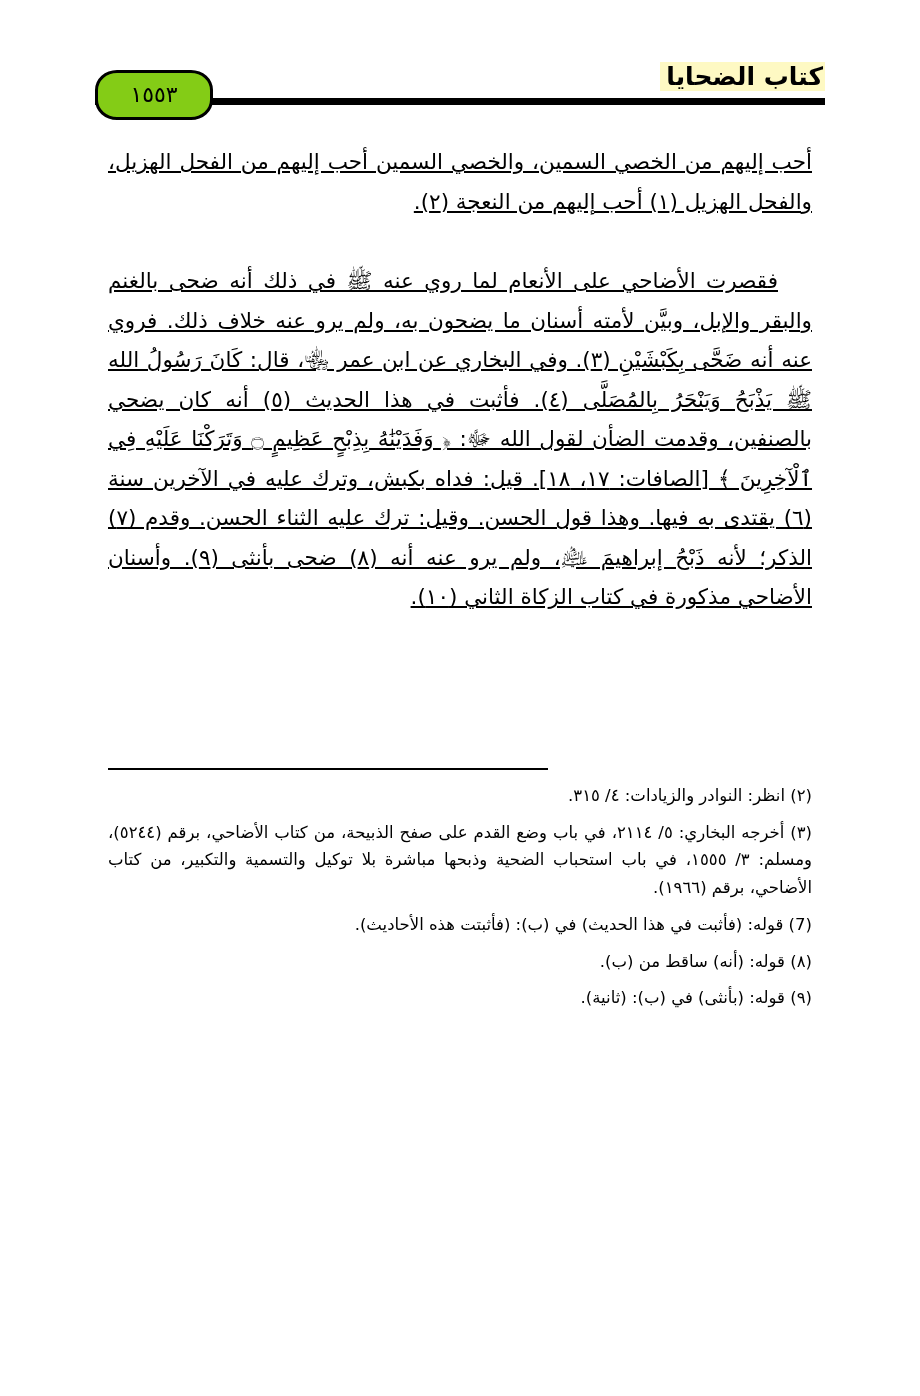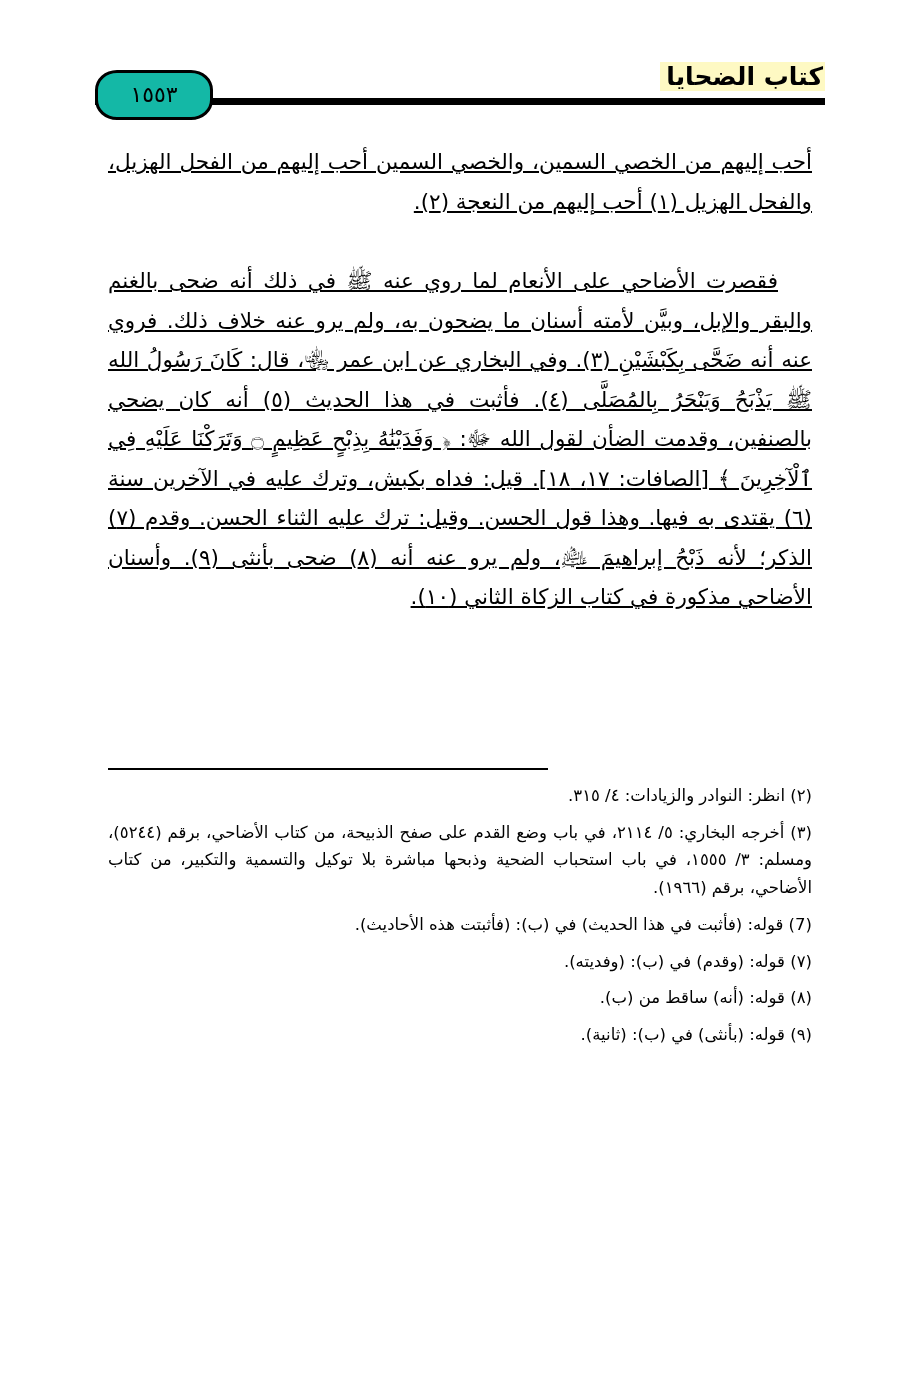--- a/index.html
+++ b/index.html
@@ -34,21 +34,21 @@
     background: #000000;
   }
   .page-number-box {
     position: absolute;
     left: 0;
     top: 8px;
     width: 112px;
     height: 44px;
     border: 3px solid #000000;
     border-radius: 22px / 20px;
-    background: #14b8a6;
+    background: #84cc16;
     display: flex;
     align-items: center;
     justify-content: center;
     z-index: 3;
     text-align: right;
   }
   .page-number {
     font-size: 22px;
     letter-spacing: 1px;
     font-family: "DejaVu Sans", sans-serif;
@@ -133,18 +133,17 @@
     <p>أحب إليهم من الخصي السمين، والخصي السمين أحب إليهم من الفحل الهزيل، والفحل الهزيل (١) أحب إليهم من النعجة (٢).</p>
     <p class="indent">فقصرت الأضاحي على الأنعام لما روي عنه ﷺ في ذلك أنه ضحى بالغنم والبقر والإبل، وبيَّن لأمته أسنان ما يضحون به، ولم يرو عنه خلاف ذلك. فروي عنه أنه ضَحَّى بِكَبْشَيْنِ (٣). وفي البخاري عن ابن عمر ﵄، قال: كَانَ رَسُولُ الله ﷺ يَذْبَحُ وَيَنْحَرُ بِالمُصَلَّى (٤). فأثبت في هذا الحديث (٥) أنه كان يضحي بالصنفين، وقدمت الضأن لقول الله ﷻ: ﴿ وَفَدَيْنَٰهُ بِذِبْحٍ عَظِيمٍ ۝ وَتَرَكْنَا عَلَيْهِ فِي ٱلْآخِرِينَ ﴾ [الصافات: ١٧، ١٨]. قيل: فداه بكبش، وترك عليه في الآخرين سنة (٦) يقتدى به فيها. وهذا قول الحسن. وقيل: ترك عليه الثناء الحسن. وقدم (٧) الذكر؛ لأنه ذَبْحُ إبراهيمَ ﵇، ولم يرو عنه أنه (٨) ضحى بأنثى (٩). وأسنان الأضاحي مذكورة في كتاب الزكاة الثاني (١٠).</p>
   </div>
 
   <div class="foot-rule"></div>
 
   <div class="footnotes">
     <p>(٢) انظر: النوادر والزيادات: ٤/ ٣١٥.</p>
     <p>(٣) أخرجه البخاري: ٥/ ٢١١٤، في باب وضع القدم على صفح الذبيحة، من كتاب الأضاحي، برقم (٥٢٤٤)، ومسلم: ٣/ ١٥٥٥، في باب استحباب الضحية وذبحها مباشرة بلا توكيل والتسمية والتكبير، من كتاب الأضاحي، برقم (١٩٦٦).</p>
     <p>(7) قوله: (فأثبت في هذا الحديث) في (ب): (فأثبتت هذه الأحاديث).</p>
-    <p>(٧) قوله: (وقدم) في (ب): (وفديته).</p>
     <p>(٨) قوله: (أنه) ساقط من (ب).</p>
     <p>(٩) قوله: (بأنثى) في (ب): (ثانية).</p>
   </div>
 
 </div>
 
 </body></html>

